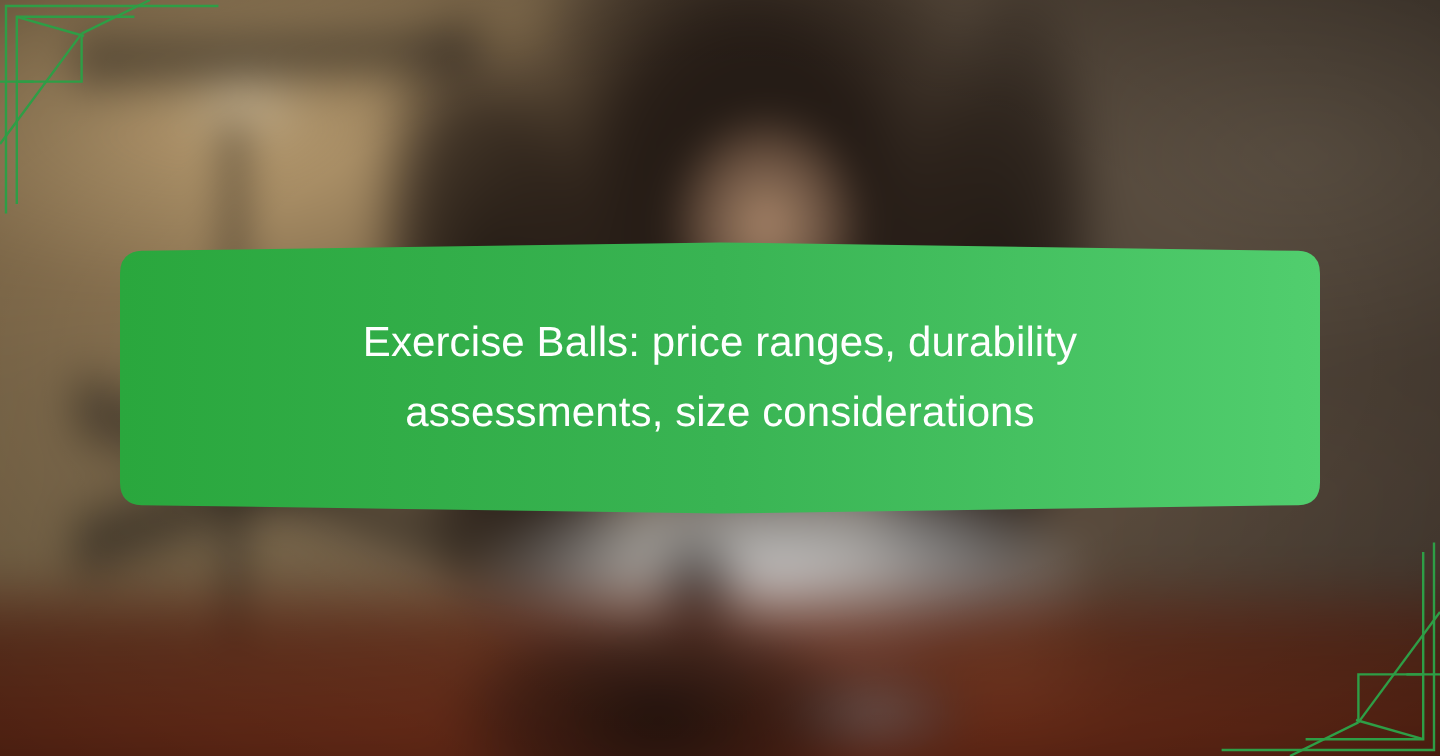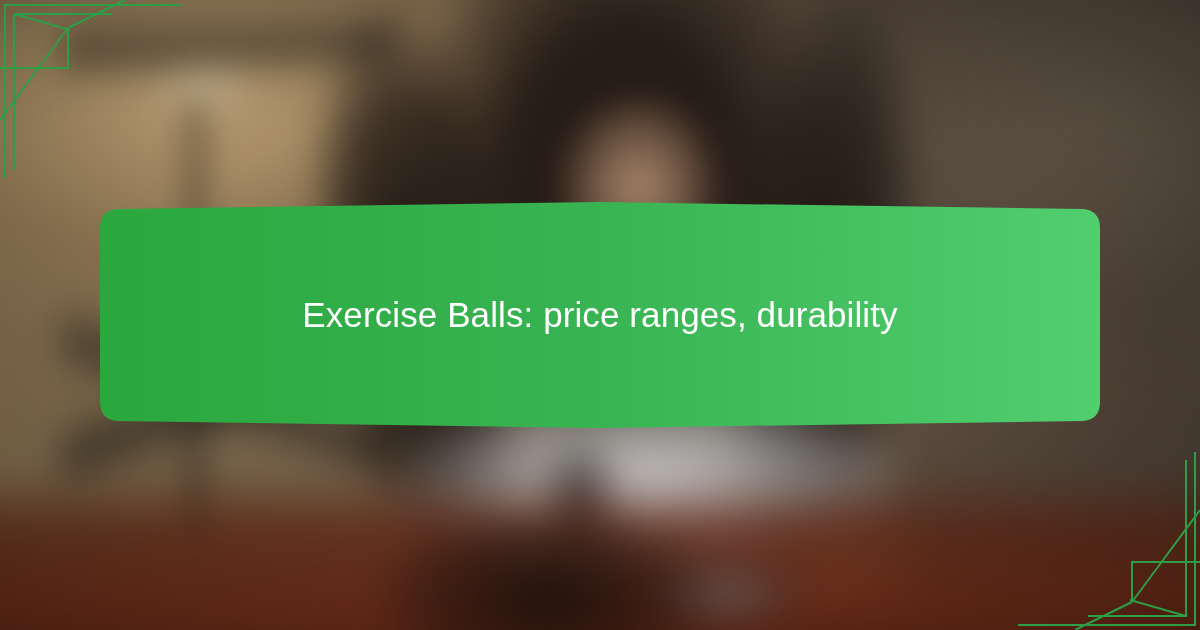--- a/index.html
+++ b/index.html
@@ -267,16 +267,17 @@
                L 1000,202
                Q 1000,220 982,221
                L 500,228
                L 18,221
                Q 0,220 0,202
                Z" fill="url(#bannerGrad)"></path>
     </svg>
 
     <div class="banner-text">
       <div class="banner-line">Exercise Balls: price ranges, durability</div>
+      <div class="banner-line">assessments, size considerations</div>
     </div>
   </div>
 
 </div>
 
 </body></html>

